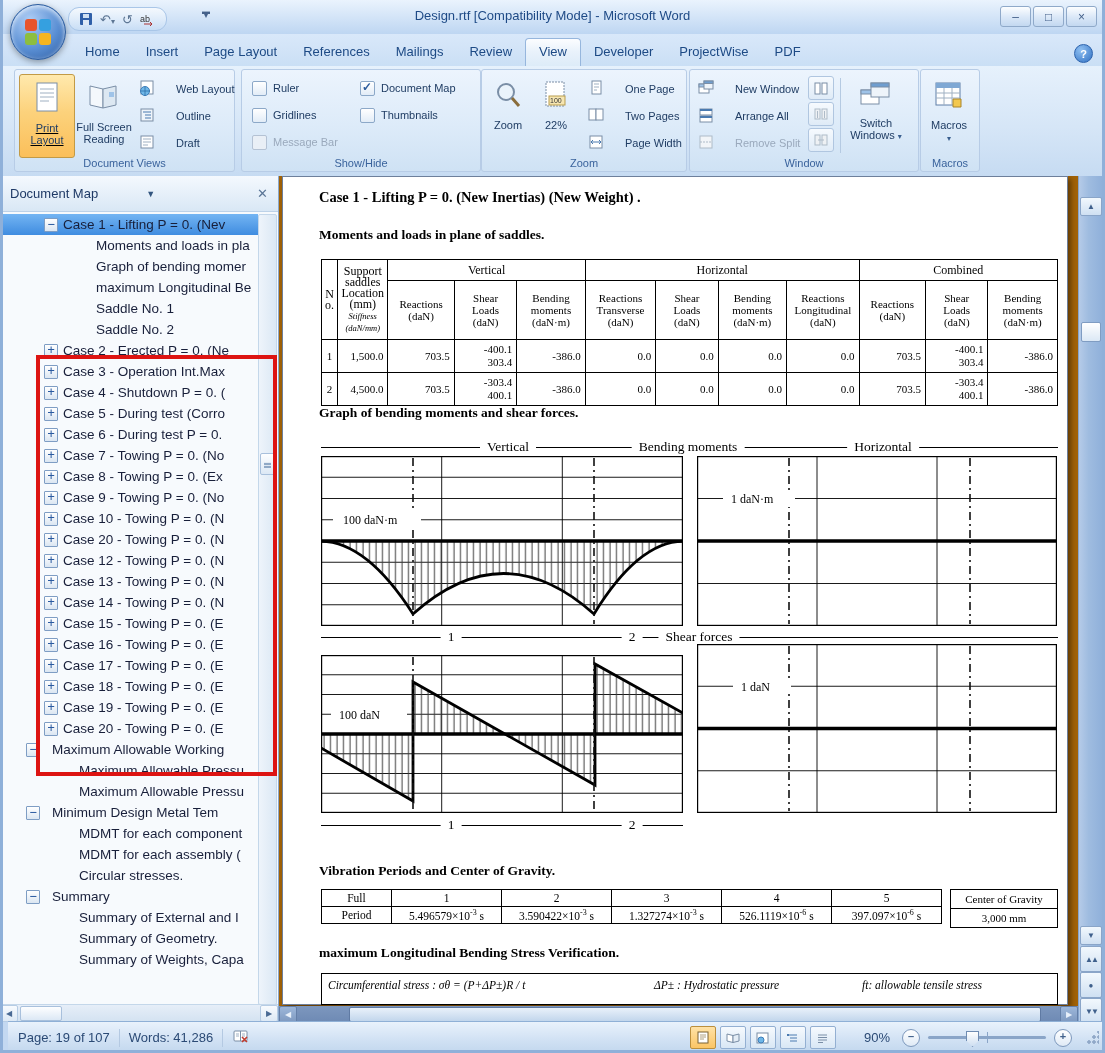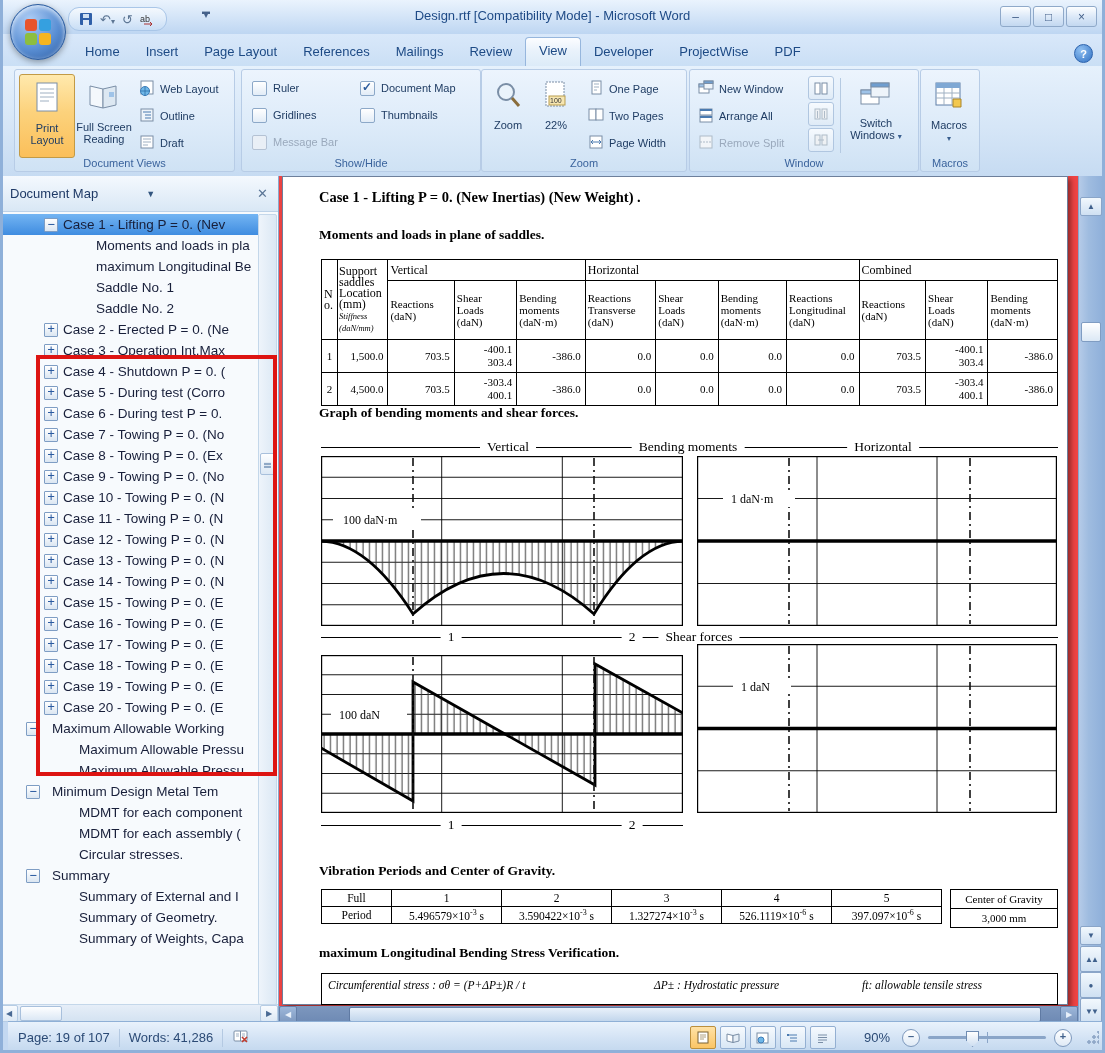--- a/index.html
+++ b/index.html
@@ -27,40 +27,40 @@
   .qat svg{display:block}
   .qat-more{display:flex;flex-direction:column;align-items:center;color:#44618a;font-size:8px;line-height:4px;margin-left:2px}
   #winbtns{position:absolute;right:8px;top:6px;display:flex;gap:2px;z-index:41}
   .wb{width:29px;height:19px;border:1px solid #8fa9c9;border-radius:3px;
     background:linear-gradient(#fdfeff,#dcE9f8 50%,#c3d8f0);color:#44618a;font-size:12px;
     display:flex;align-items:center;justify-content:center;line-height:1}
 
   
   #tabrow{position:absolute;left:0;top:34px;right:0;height:32px;
     background:linear-gradient(#d9e8fa,#cadff5);}
-  #tabs{position:absolute;left:72px;bottom:0;display:flex;align-items:flex-end;height:28px}
+  #tabs{position:absolute;left:72px;bottom:0;display:flex;align-items:center;height:28px}
   .tab{padding:5px 13px 7px;font-size:13px;color:#1d4a85;border-radius:4px 4px 0 0;white-space:nowrap}
   .tab.active{background:linear-gradient(#fcfdff,#e9f2fb 45%,#dcebf8);
     border:1px solid #96b6dd;border-bottom:none;padding-bottom:8px;}
   #helpbtn{position:absolute;right:12px;top:10px;width:17px;height:17px;border-radius:50%;
     background:radial-gradient(circle at 35% 30%,#8fc0f2,#3272c4);color:#fff;font-size:11px;
     font-weight:bold;display:flex;align-items:center;justify-content:center;border:1px solid #2b62ad}
 
   
   #ribbon{position:absolute;left:0;top:66px;right:0;height:110px;
     background:linear-gradient(#e6f1fc,#d6e6f7 55%,#c6dbf2);border-bottom:1px solid #8fadd3;}
   .group{position:absolute;top:3px;height:101px;border:1px solid #b7cce6;border-radius:3px;
     background:linear-gradient(#ecf4fd,#ddebf9 55%,#cfe2f4);}
   .glabel{position:absolute;left:0;right:0;bottom:2px;text-align:center;font-size:11px;color:#3a639c}
   .bigbtn{position:absolute;top:4px;width:54px;height:82px;display:flex;flex-direction:column;
     align-items:center;justify-content:flex-start;border-radius:3px;text-align:center}
   .bigbtn .blabel{font-size:11px;line-height:12px;color:#1f3c63;margin-top:3px;white-space:pre-line}
-  .bigbtn.sel{background:linear-gradient(#ffe9ad,#fcd27c 45%,#fbbf5a);border:1px solid #c29a46;}
+  .bigbtn.sel{background:linear-gradient(#ffe9ad,#fcd27c 45%,#fbbf5a);border:1px solid #c29a46;text-decoration:underline;}
   .bigbtn .bicon{margin-top:6px}
-  .smallbtn{position:absolute;height:22px;display:flex;align-items:center;gap:5px;font-size:11px;color:#1f3c63;white-space:nowrap}
+  .smallbtn{position:absolute;height:22px;display:flex;align-items:center;gap:21px;font-size:11px;color:#1f3c63;white-space:nowrap}
   .smallbtn svg{flex:none}
   .smallbtn.dis{color:#9aa9bc}
   .cbrow{position:absolute;height:20px;display:flex;align-items:center;gap:6px;font-size:11px;color:#1f3c63}
   .cb{width:13px;height:13px;border:1px solid #8ca8c8;border-radius:2px;
     background:linear-gradient(#ffffff,#e2ecf7);position:relative;flex:none}
   .cbrow.checked .cb::after{content:"✓";position:absolute;left:1px;top:-2px;font-size:12px;color:#2c5c9c;font-weight:bold}
   .cbrow.disabled{color:#9aa9bc}
   .cbrow.disabled .cb{border-color:#b4c2d4;background:#e9eff6}
   .minibtn{position:absolute;width:24px;height:22px;border:1px solid #b0c6e0;border-radius:3px;
     background:linear-gradient(#f6fafe,#dfebf7);display:flex;align-items:center;justify-content:center}
@@ -95,34 +95,34 @@
   #dm-hscroll{position:absolute;left:0;right:0;bottom:0;height:17px;
     background:linear-gradient(#e6eef8,#d3e2f1);border-top:1px solid #c4d7ea;display:flex;align-items:center}
   .sbtn{width:16px;height:15px;display:flex;align-items:center;justify-content:center;
     font-size:8px;color:#4a6a94;background:linear-gradient(#f8fbfe,#dde9f5);border:1px solid #b6cce4;border-radius:2px}
   #dm-hthumb{width:40px;height:13px;margin-left:2px;border:1px solid #a8c0dc;border-radius:2px;
     background:linear-gradient(#fdfeff,#dce8f5)}
   #redbox{position:absolute;left:36px;top:179px;width:233px;height:413px;
     border:4px solid #dd1412;z-index:30;pointer-events:none}
 
   
-  #docarea{position:absolute;left:279px;top:176px;width:799px;bottom:31px;background:#ef4444;overflow:hidden}
+  #docarea{position:absolute;left:279px;top:176px;width:799px;bottom:31px;background:#a16207;overflow:hidden}
   #page{position:absolute;left:3px;top:0;width:784px;height:827px;background:#ffffff;
     border:1px solid #6d7f9b;box-shadow:3px 3px 5px rgba(0,0,0,.4);
     font-family:"Liberation Serif",serif;color:#000}
   .dochead{position:absolute;font-weight:bold;white-space:nowrap}
   .h1{left:36px;top:12px;font-size:14.5px}
   .h2{left:36px;top:50px;font-size:13.5px}
   .h3{left:36px;top:228px;font-size:13.5px}
   .h4{left:36px;top:686px;font-size:13.5px}
   .h5{left:36px;top:768px;font-size:13.5px}
 
   table.loads{position:absolute;left:38px;top:82px;width:737px;border-collapse:collapse;
     font-size:11px;table-layout:fixed}
-  table.loads td{border:1px solid #000;vertical-align:middle;padding:1px 2px;
+  table.loads td{border:1px solid #000;text-align:center;vertical-align:middle;padding:1px 2px;
     overflow:hidden}
   table.loads .lt-grp td{height:18px;font-size:12px}
   table.loads .lt-sub td{height:56px;white-space:pre-line;font-size:11px;line-height:12px}
   table.loads .no-cell{white-space:pre-line;font-size:11px;line-height:11px}
   table.loads .support{font-size:10.5px;line-height:11px;padding:0 1px}
   table.loads .support i{font-size:8.5px}
   table.loads .lt-data td{height:30px;text-align:right;padding-right:4px;white-space:pre-line;line-height:13px}
   table.loads .lt-data td:first-child{text-align:center;padding-right:2px}
 
   .linerow{position:absolute;height:20px}
@@ -487,24 +487,28 @@
       <div class="dm-row level-1 has-box selected">
         <span class="box">−</span>
         <span class="dm-txt">Case 1 - Lifting P = 0. (Nev</span>
       </div>
 
       <div class="dm-row level-2">
         <span class="box"></span>
         <span class="dm-txt">Moments and loads in pla</span>
       </div>
 
-
-
       <div class="dm-row level-2">
         <span class="box"></span>
+        <span class="dm-txt">Graph of bending momer</span>
+      </div>
+
+
+      <div class="dm-row level-2">
+        <span class="box"></span>
         <span class="dm-txt">maximum Longitudinal Be</span>
       </div>
 
       <div class="dm-row level-2">
         <span class="box"></span>
         <span class="dm-txt">Saddle No. 1</span>
       </div>
 
       <div class="dm-row level-2">
         <span class="box"></span>
@@ -551,21 +555,21 @@
         <span class="dm-txt">Case 9 - Towing P = 0. (No</span>
       </div>
 
       <div class="dm-row level-1 has-box">
         <span class="box">+</span>
         <span class="dm-txt">Case 10 - Towing P = 0. (N</span>
       </div>
 
       <div class="dm-row level-1 has-box">
         <span class="box">+</span>
-        <span class="dm-txt">Case 11 - Towing P = 0. (N</span>
+        <span class="dm-txt">Case 20 - Towing P = 0. (N</span>
       </div>
 
       <div class="dm-row level-1 has-box">
         <span class="box">+</span>
         <span class="dm-txt">Case 12 - Towing P = 0. (N</span>
       </div>
 
       <div class="dm-row level-1 has-box">
         <span class="box">+</span>
         <span class="dm-txt">Case 13 - Towing P = 0. (N</span>

